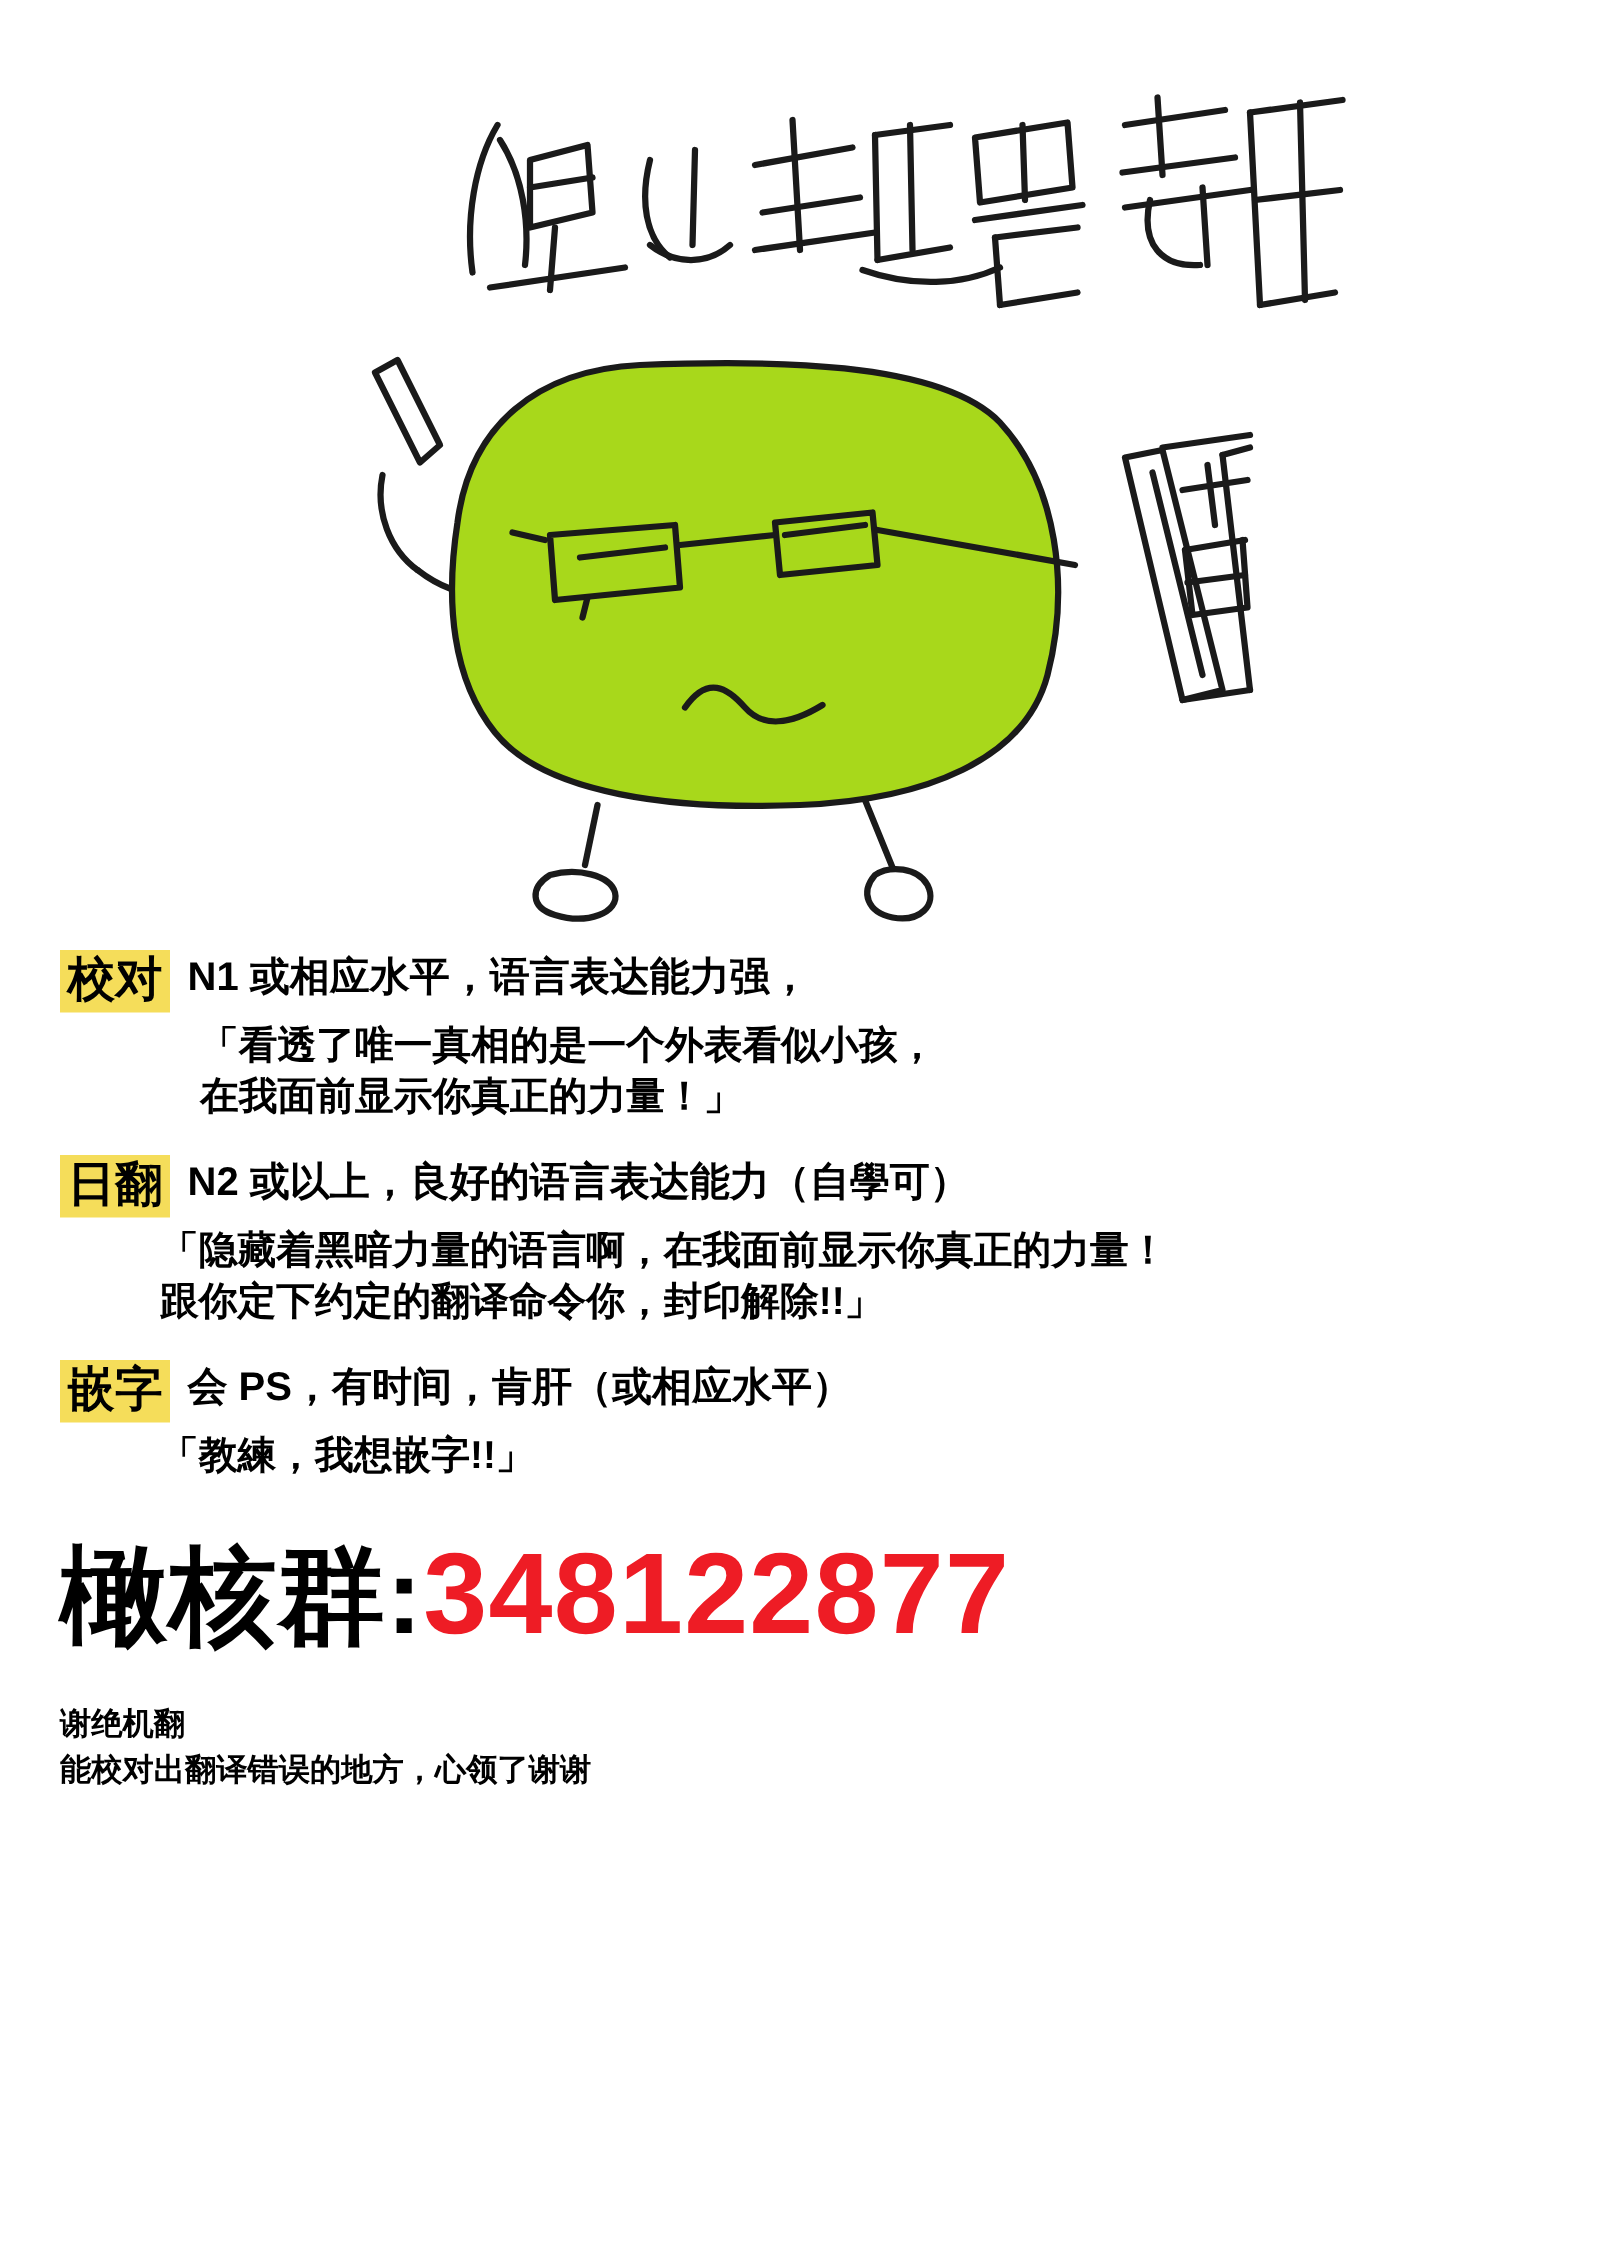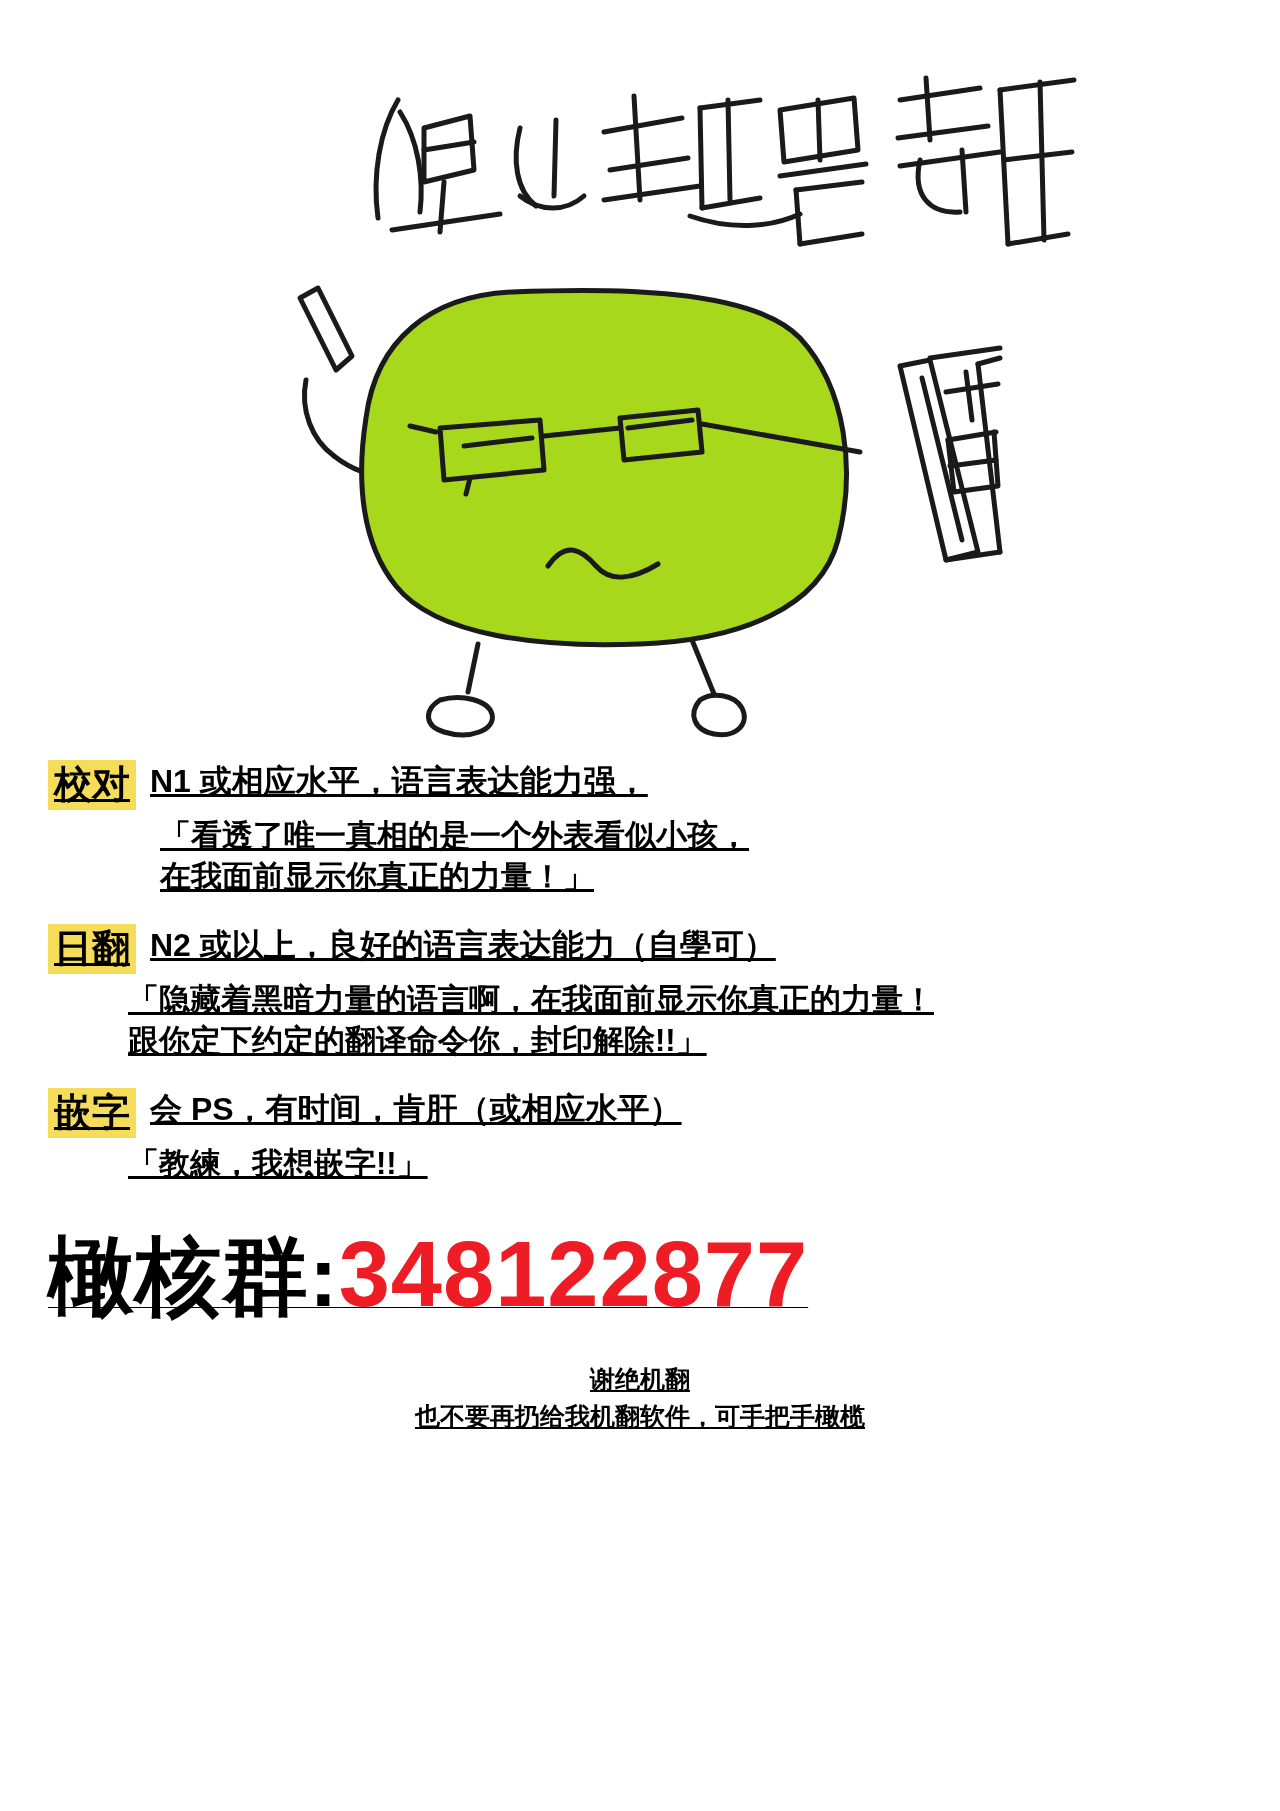--- a/index.html
+++ b/index.html
@@ -14,21 +14,20 @@
     color: #000000;
     position: relative;
     overflow: hidden;
   }
 
   .page {
     width: 1280px;
     height: 1811px;
     position: relative;
     box-sizing: border-box;
-    text-decoration: underline;
   }
 
   
   .illustration {
     position: relative;
     width: 1280px;
     height: 760px;
   }
   .illustration svg {
     display: block;
@@ -95,21 +94,20 @@
   .group-number {
     font-size: 92px;
     font-weight: bold;
     color: #ee1c25;
     letter-spacing: 1px;
   }
 
   
   .footer {
     margin-top: 26px;
-    text-align: center;
   }
   .footer-line1 {
     font-size: 25px;
     font-weight: bold;
     line-height: 1.4;
   }
   .footer-line2 {
     font-size: 25px;
     font-weight: bold;
     line-height: 1.4;
@@ -250,17 +248,17 @@
         <span>「教練，我想嵌字!!」</span>
       </div>
     </div>
 
     <div class="group-line">
       <span class="group-label">橄核群:</span><span class="group-number">348122877</span>
     </div>
 
     <div class="footer">
       <div class="footer-line1">谢绝机翻</div>
-      <div class="footer-line2">也不要再扔给我机翻软件，可手把手橄榄</div>
+      <div class="footer-line2">能校对出翻译错误的地方，心领了谢谢</div>
     </div>
 
   </div>
 </div>
 
 </body></html>

